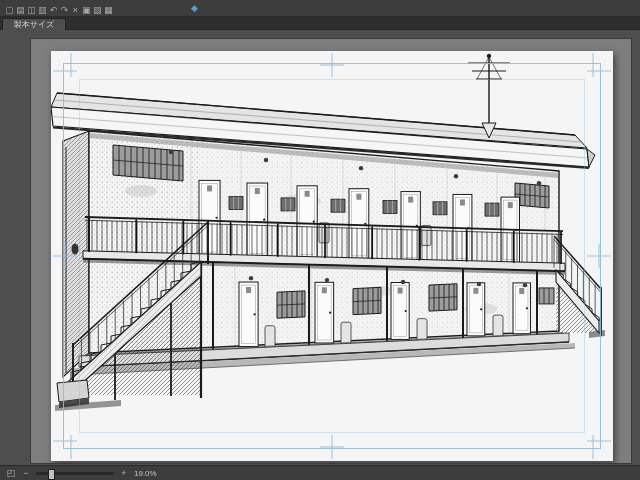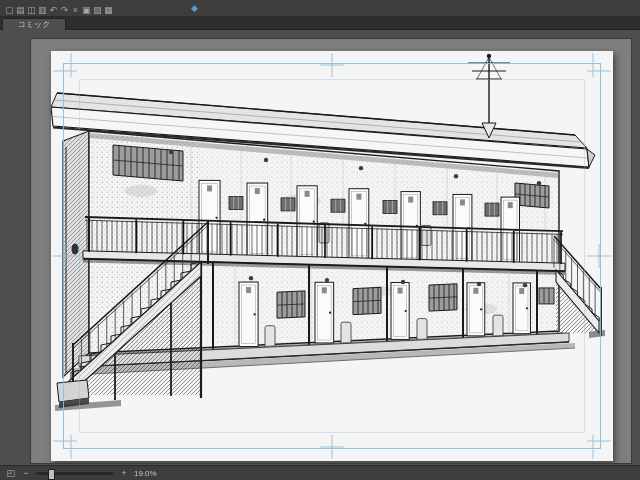--- a/index.html
+++ b/index.html
@@ -40,21 +40,21 @@
 <body>
 
 <div id="app">
 
   <div class="titlebar">
     <div id="toolbar-icons"><span class="tb-icon">▢</span><span class="tb-icon">▤</span><span class="tb-icon">◫</span><span class="tb-icon">▥</span><span class="tb-icon">↶</span><span class="tb-icon">↷</span><span class="tb-icon">×</span><span class="tb-icon">▣</span><span class="tb-icon">▧</span><span class="tb-icon">▦</span></div>
     <span class="mode-icon" id="mode-icon" style="color: rgb(91, 155, 213);">◆</span>
   </div>
 
   <div class="tabbar">
-    <div class="tab">コミック</div>
+    <div class="tab">製本サイズ</div>
   </div>
 
   <div class="main">
     <div class="canvas-view">
       <div class="page">
 
         <svg width="562" height="410" viewBox="0 0 562 410">
           <defs>
             <pattern id="stip" width="5" height="5" patternUnits="userSpaceOnUse">
               <circle cx="1.2" cy="1.2" r="0.6" fill="#909090"></circle>

